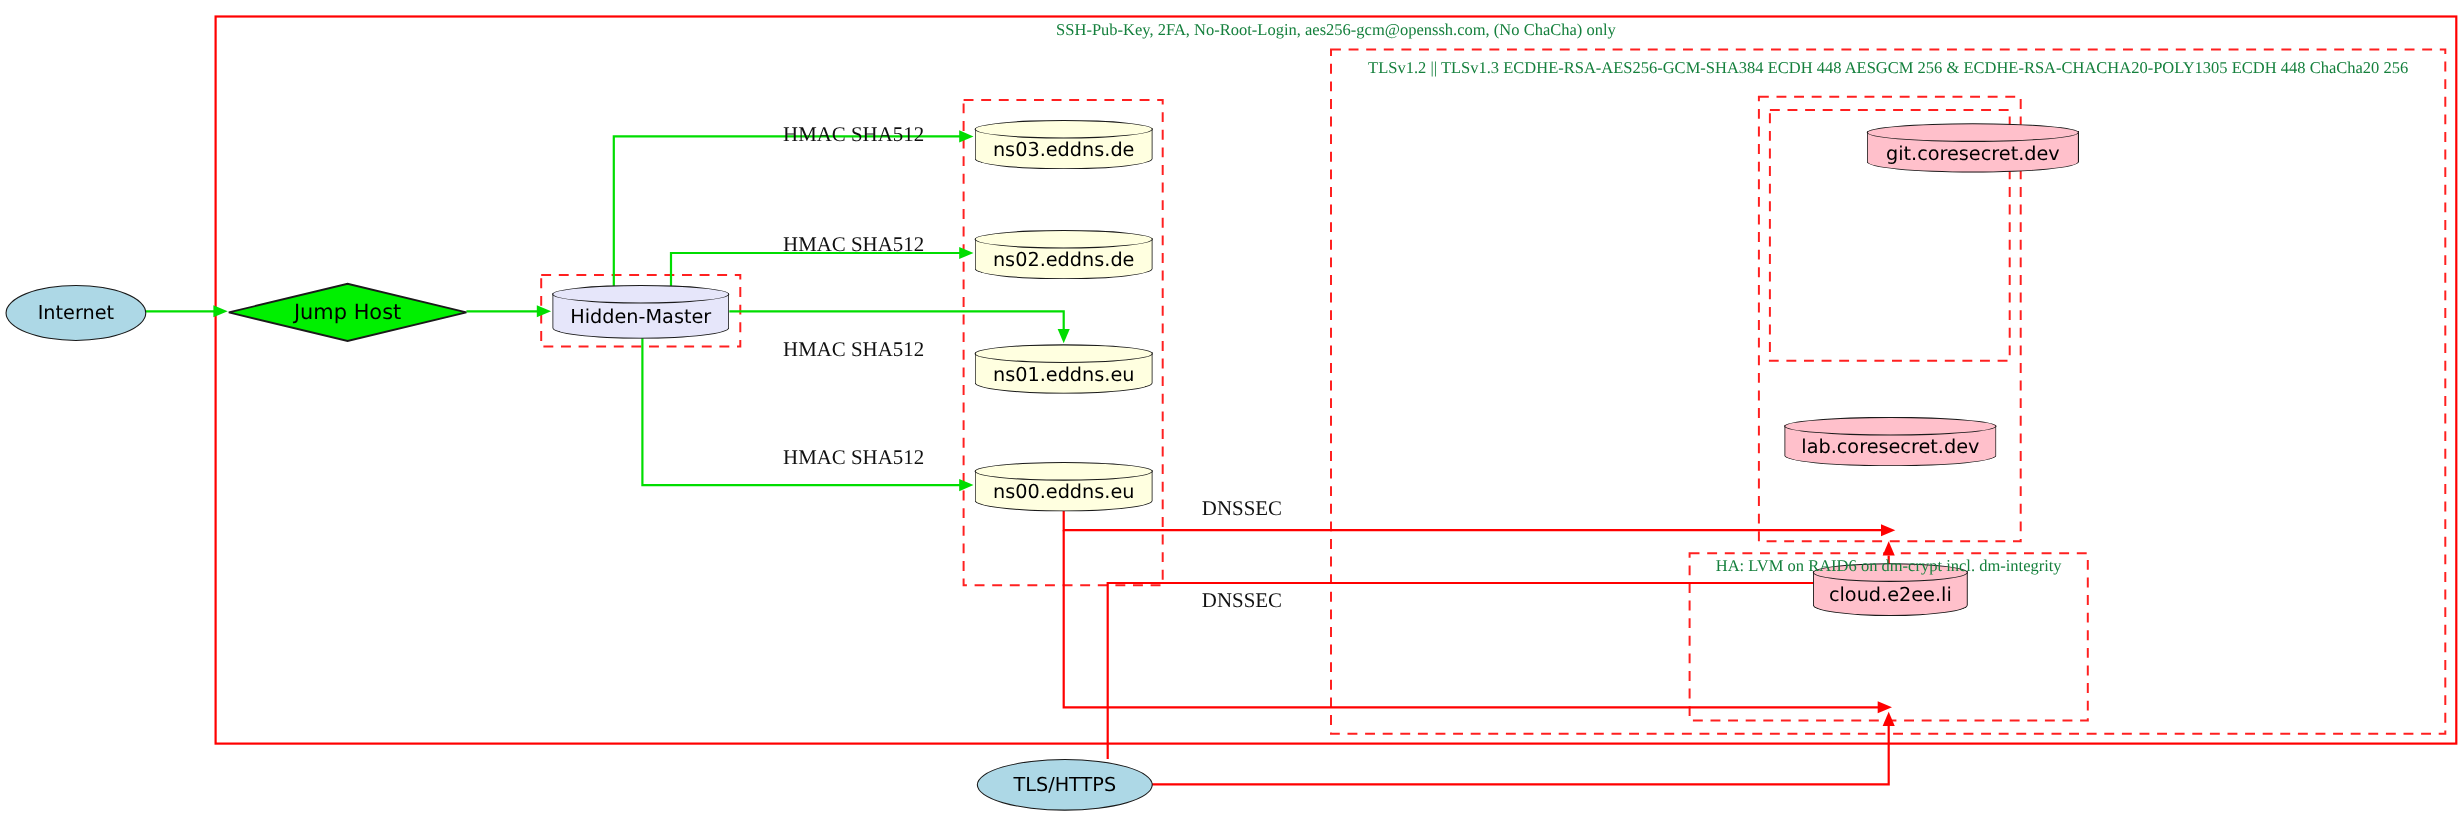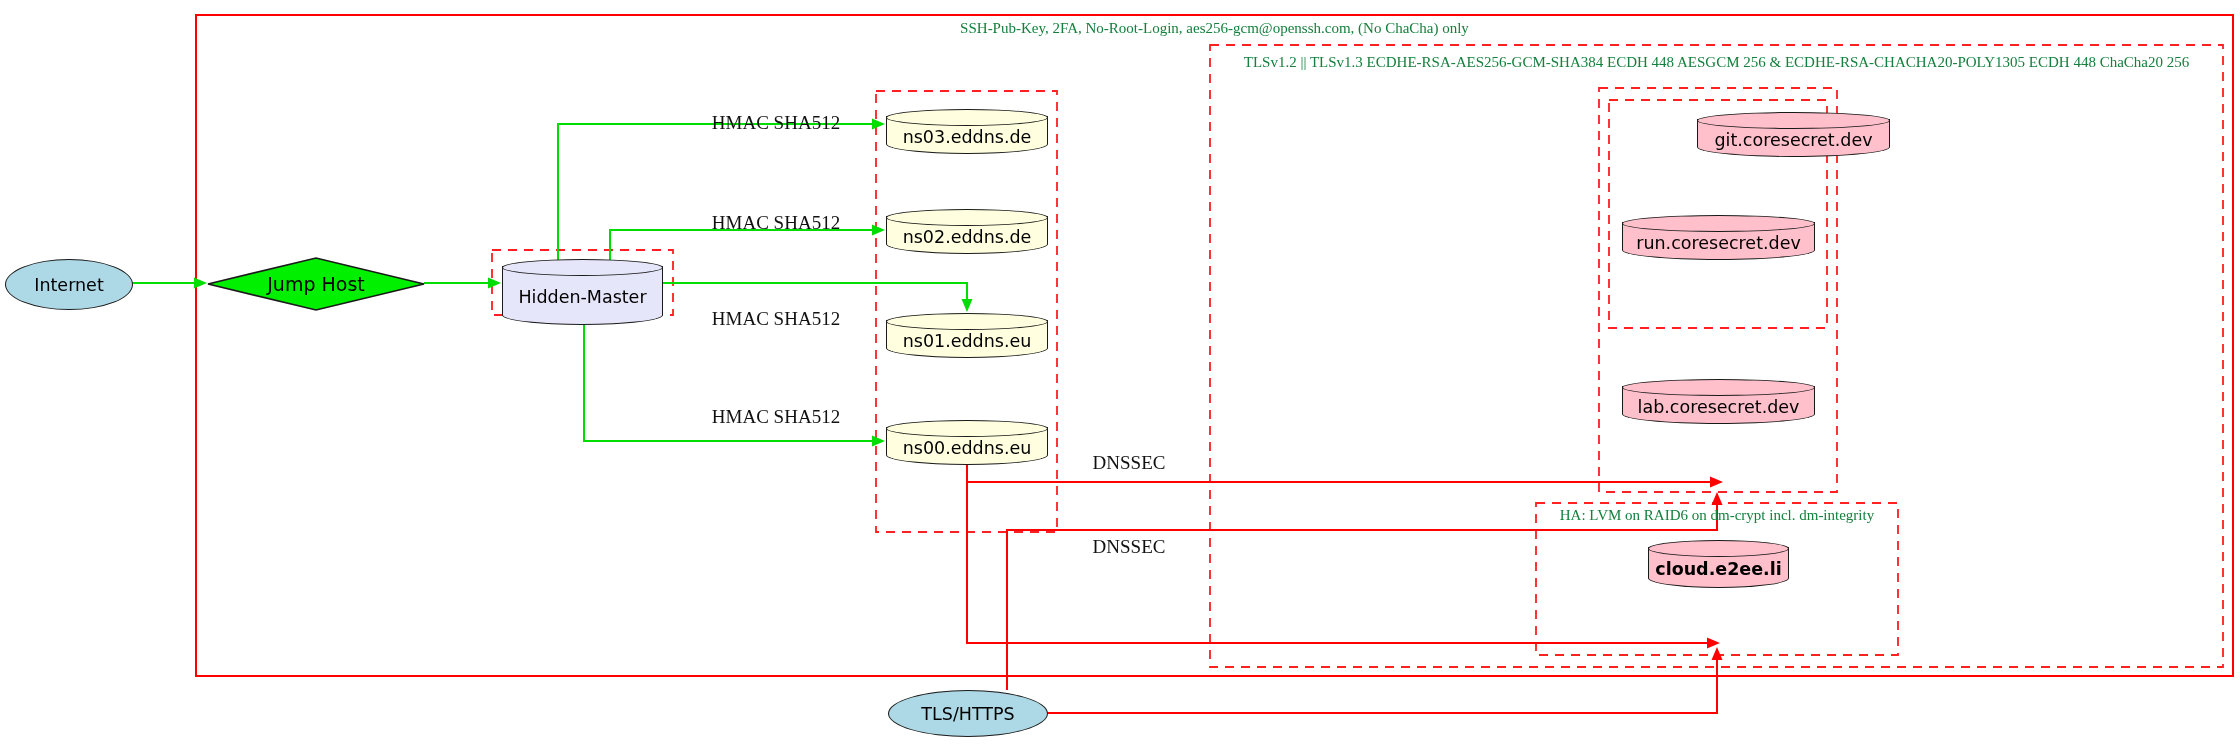--- a/index.html
+++ b/index.html
@@ -71,21 +71,21 @@
   <div class="cluster-label" style="left:1536px;top:507px;width:362px;">HA: LVM on RAID6 on dm-crypt incl. dm-integrity</div>
 
   <div class="ellipse blue" style="left:5px;top:259px;width:126px;height:49px;">
     <span>Internet</span>
   </div>
 
   <div class="node-label" style="left:208px;top:258px;width:216px;height:52px;">
     <span>Jump Host</span>
   </div>
 
-  <div class="cyl f-lavender" style="left:502px;top:259px;width:161px;height:66px;">
+  <div class="cyl f-lavender" style="left:502px;top:259px;width:161px;height:49px;">
     <div class="body"></div>
     <div class="rim"></div>
     <div class="lbl">Hidden-Master</div>
   </div>
 
   <div class="cyl f-yellow" style="left:886px;top:89px;width:162px;height:45px;margin-top:20px;">
     <div class="body"></div>
     <div class="rim"></div>
     <div class="lbl">ns03.eddns.de</div>
   </div>
@@ -103,31 +103,26 @@
     <div class="body"></div>
     <div class="rim"></div>
     <div class="lbl">ns00.eddns.eu</div>
   </div>
 
   <div class="cyl f-pink" style="left:1697px;top:112px;width:193px;height:45px;">
     <div class="body"></div>
     <div class="rim"></div>
     <div class="lbl">git.coresecret.dev</div>
   </div>
-  <div class="cyl f-pink" style="left:1622px;top:215px;width:193px;height:45px;">
-    <div class="body"></div>
-    <div class="rim"></div>
-    <div class="lbl">run.coresecret.dev</div>
-  </div>
   <div class="cyl f-pink" style="left:1622px;top:379px;width:193px;height:45px;">
     <div class="body"></div>
     <div class="rim"></div>
     <div class="lbl">lab.coresecret.dev</div>
   </div>
-  <div class="cyl f-pink" style="left:1648px;top:540px;width:141px;height:48px;font-weight:bold;">
+  <div class="cyl f-pink" style="left:1648px;top:512px;width:141px;height:48px;">
     <div class="body"></div>
     <div class="rim"></div>
     <div class="lbl">cloud.e2ee.li</div>
   </div>
 
   <div class="ellipse blue" style="left:888px;top:690px;width:158px;height:45px;">
     <span>TLS/HTTPS</span>
   </div>
 
   <div class="edge-label" style="left:690px;top:112px;width:172px;">HMAC SHA512</div>

